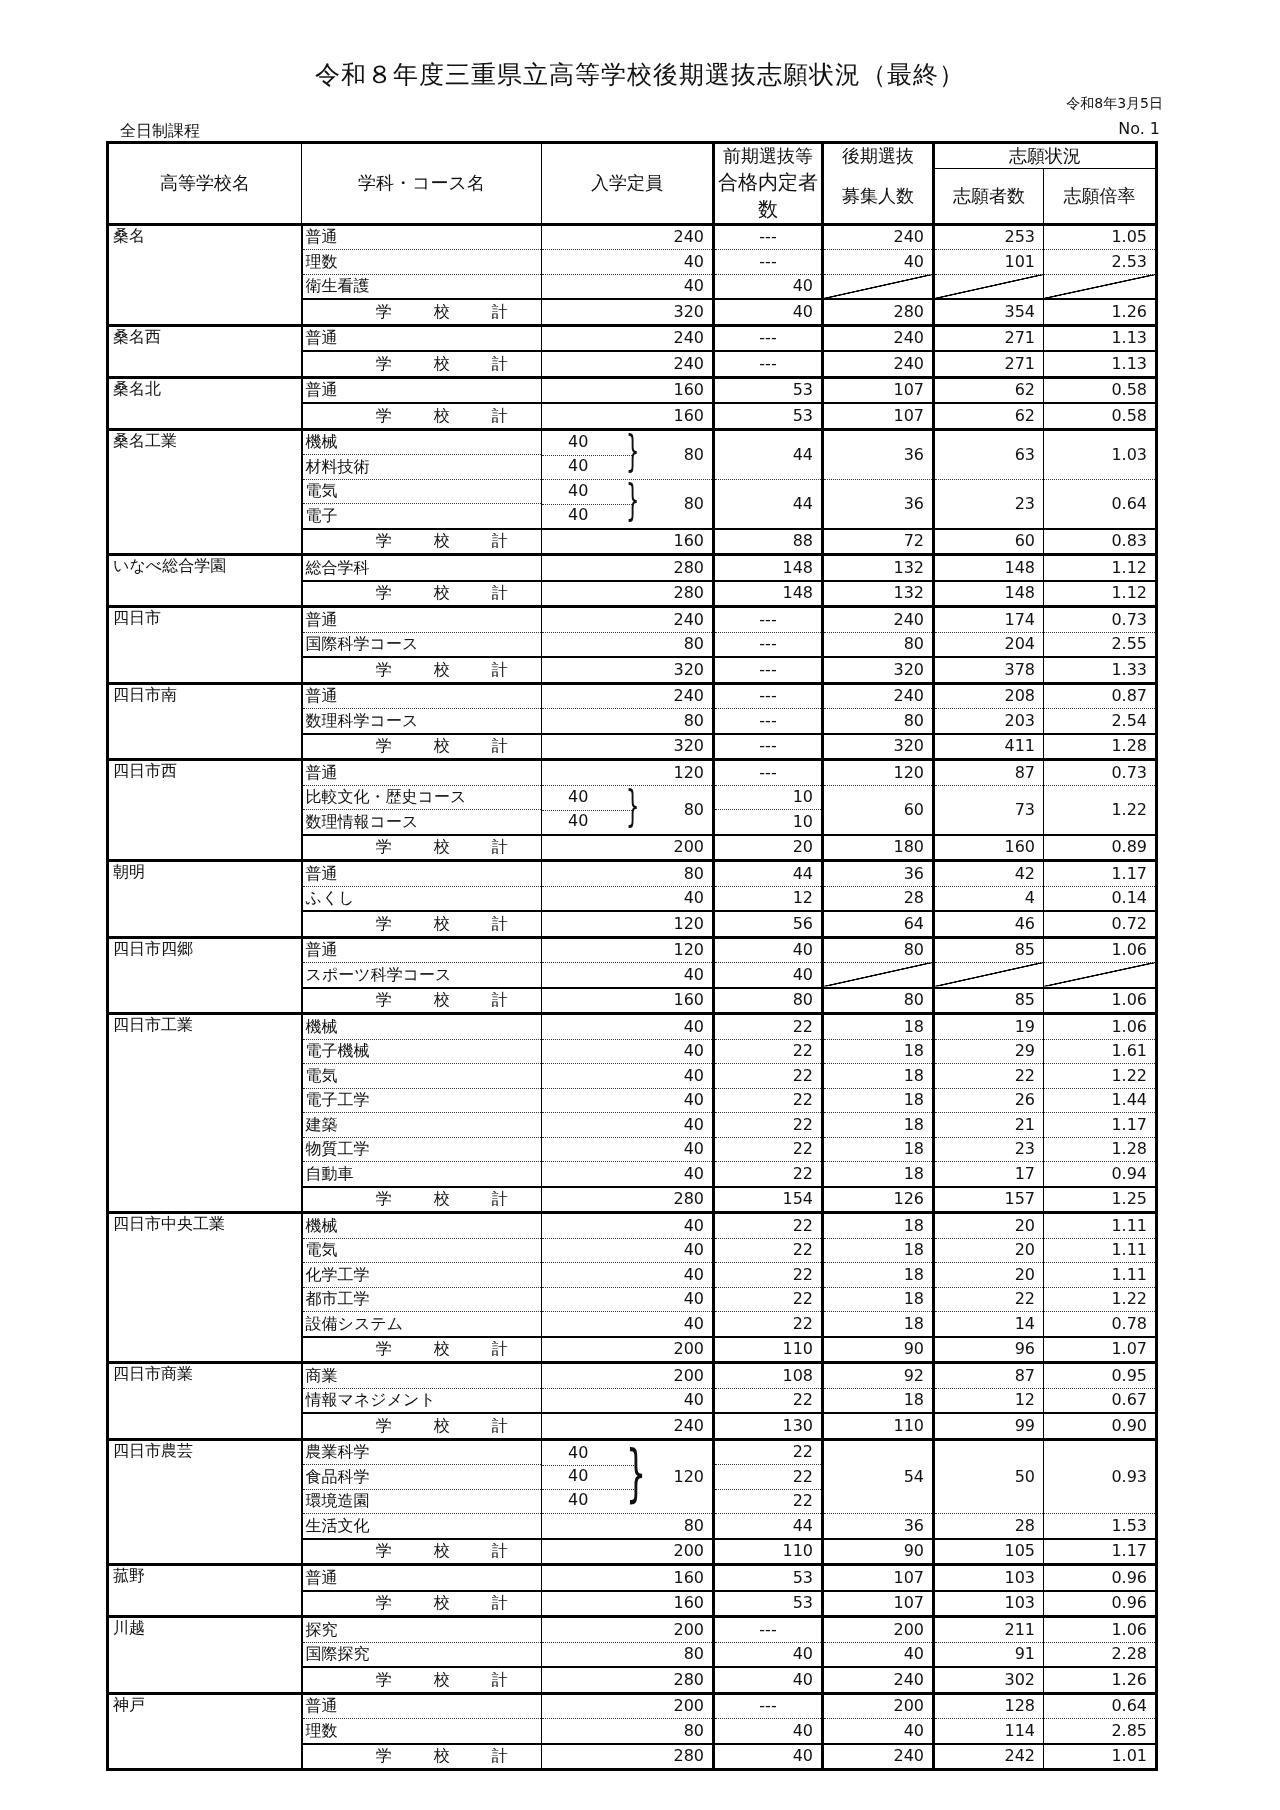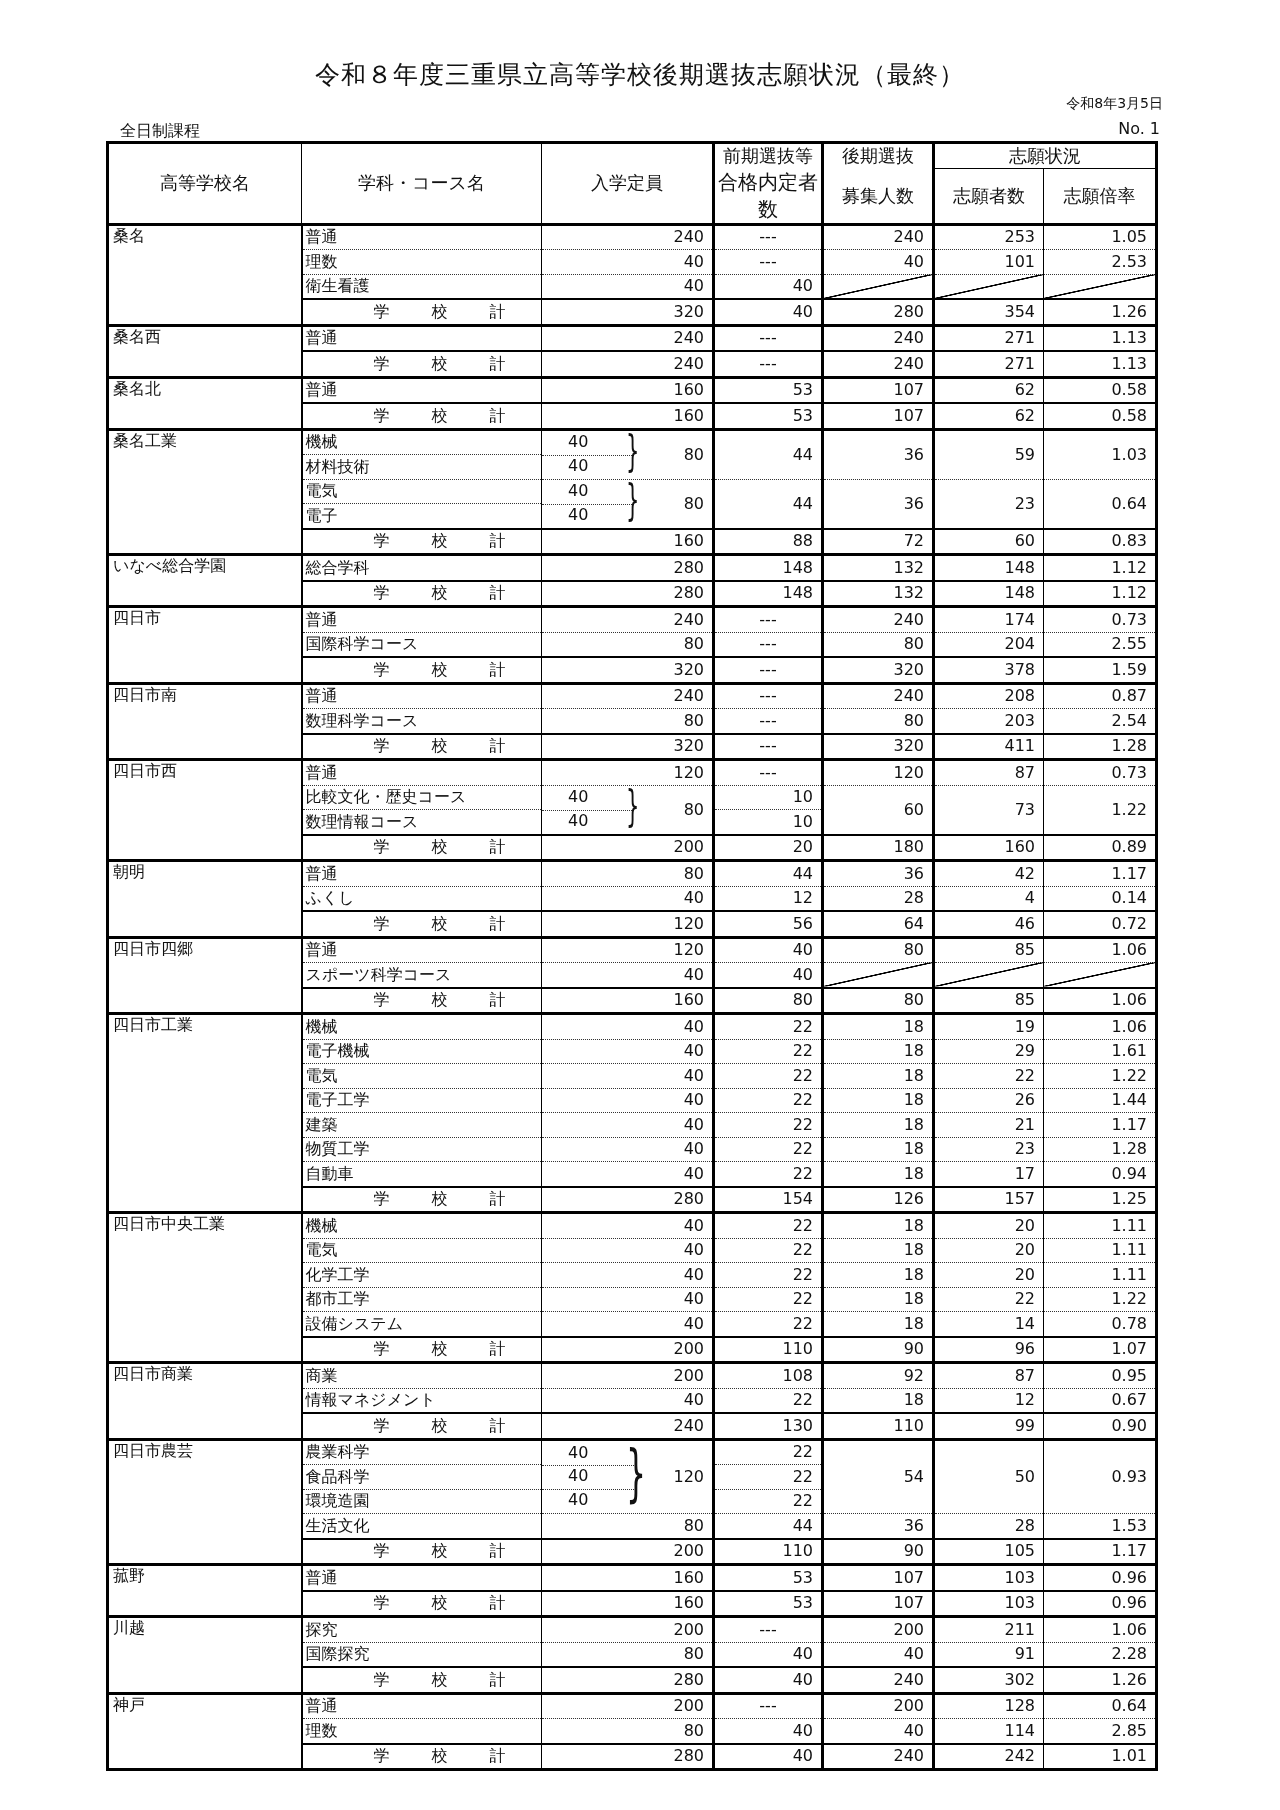--- a/index.html
+++ b/index.html
@@ -20,21 +20,21 @@
   th.big { font-size: 18px; }
   th.small { font-size: 20px; }
   thead tr.h1 th { height: 23px; }
   thead tr.h2 th { height: 23px; }
   thead { border-bottom: 3px solid #000; }
   td { padding: 0 8px; height: 23.5px; border-left: 1px solid #000; border-right: 1px solid #000; white-space: nowrap; line-height: 20px; }
   td.school { vertical-align: top; text-align: left; padding-left: 4px; border-right: 2px solid #000; margin-left: 48px; }
   td.dept { text-align: left; padding-left: 3px; }
   td.num { text-align: right; }
   td.dash { text-align: center; }
-  td.total-label { text-align: left; padding-left: 71px; letter-spacing: 0; }
+  td.total-label { text-align: center; padding-left: 48px; letter-spacing: 0; }
   td.total-label span { display: inline-block; width: 58px; }
   tr.dotted td.row-cell { border-bottom: 1px dotted #333; }
   tr.total td { border-top: 2px solid #000; }
   tbody.school-group { border-top: 3px solid #000; }
   td.slash { position: relative; }
   td.slash::after { content: ""; position: absolute; left: 0; top: 0; right: 0; bottom: 0;
     background: linear-gradient(to top right, transparent calc(50% - 1px), #000 calc(50% - 0.5px), #000 calc(50% + 0.5px), transparent calc(50% + 1px));
     transform: scaleY(-1); }
   td.thickL { border-left: 3px solid #000; }
   td.thickR { border-right: 3px solid #000; }
@@ -158,21 +158,21 @@
           <div style="position: relative; height: 47px;">
             <span class="cap-sub" style="top: 1px;">40</span>
             <div style="position: absolute; left: 0px; width: 92px; border-top: 1px dotted rgb(51, 51, 51); top: 23.5px;"></div>
             <span class="cap-sub" style="top: 24.5px;">40</span>
             <span class="brace" style="font-size: 42px; top: -0.5px;">}</span>
             <span class="cap-total" style="top: 13.5px;">80</span>
           </div>
         </td>
         <td class="row-cell num thickL thickR" rowspan="2">44</td>
         <td class="row-cell num thickR" rowspan="2" style="border-bottom: 1px dotted rgb(51, 51, 51);">36</td>
-        <td class="row-cell num" rowspan="2" style="border-bottom: 1px dotted rgb(51, 51, 51);">59</td>
+        <td class="row-cell num" rowspan="2" style="border-bottom: 1px dotted rgb(51, 51, 51);">63</td>
         <td class="row-cell num" rowspan="2" style="border-bottom: 1px dotted rgb(51, 51, 51);">1.03</td>
       </tr>
       <tr class="dotted">
         <td class="dept row-cell">材料技術</td>
       </tr>
       <tr class="dotted">
         <td class="dept row-cell">電気</td>
         <td class="capgroup" rowspan="2" style="border-bottom: 1px dotted rgb(51, 51, 51); height: 47px;">
           <div style="position: relative; height: 47px;">
             <span class="cap-sub" style="top: 1px;">40</span>
@@ -235,21 +235,21 @@
         <td class="row-cell num thickR">80</td>
         <td class="row-cell num">204</td>
         <td class="row-cell num">2.55</td>
       </tr>
       <tr class="total">
         <td class="total-label"><span>学</span><span>校</span><span>計</span></td>
         <td class="row-cell num">320</td>
         <td class="row-cell dash thickL thickR">---</td>
         <td class="row-cell num thickR">320</td>
         <td class="row-cell num">378</td>
-        <td class="row-cell num">1.59</td>
+        <td class="row-cell num">1.33</td>
       </tr>
     </tbody>
     <tbody class="school-group">
       <tr class="dotted">
         <td class="school" rowspan="3">四日市南</td>
         <td class="dept row-cell">普通</td>
         <td class="row-cell num">240</td>
         <td class="row-cell dash thickL thickR">---</td>
         <td class="row-cell num thickR">240</td>
         <td class="row-cell num">208</td>

